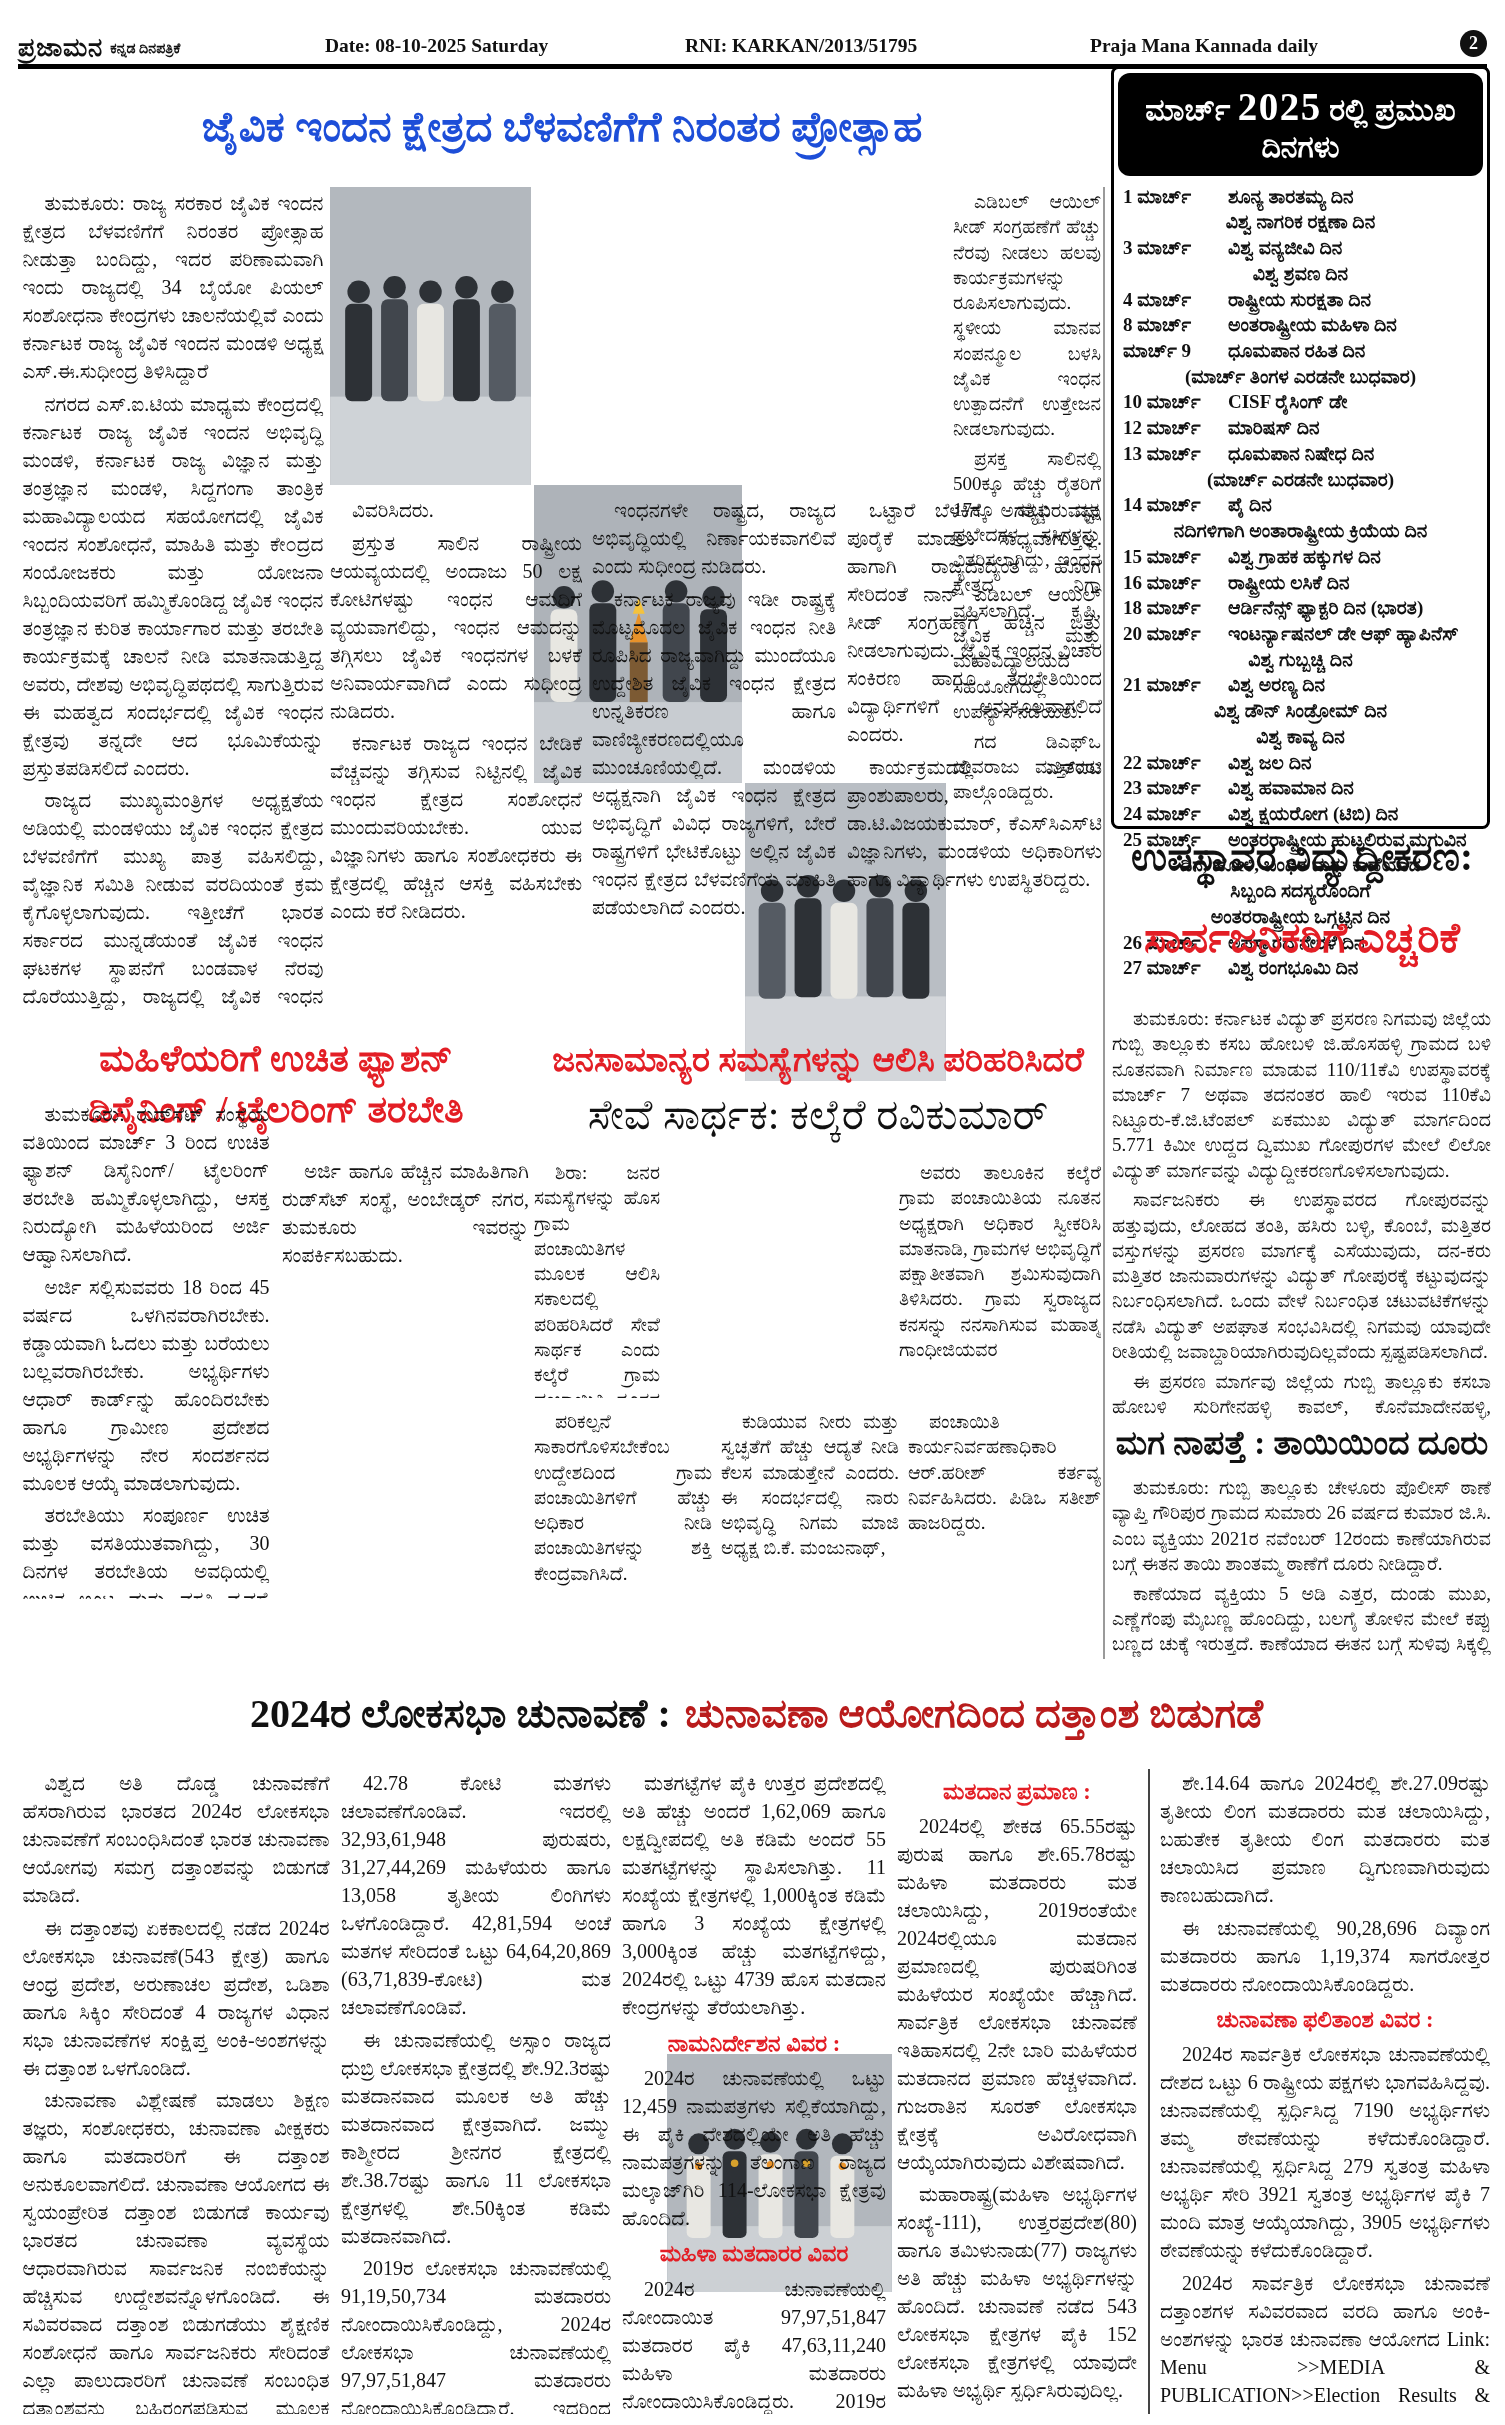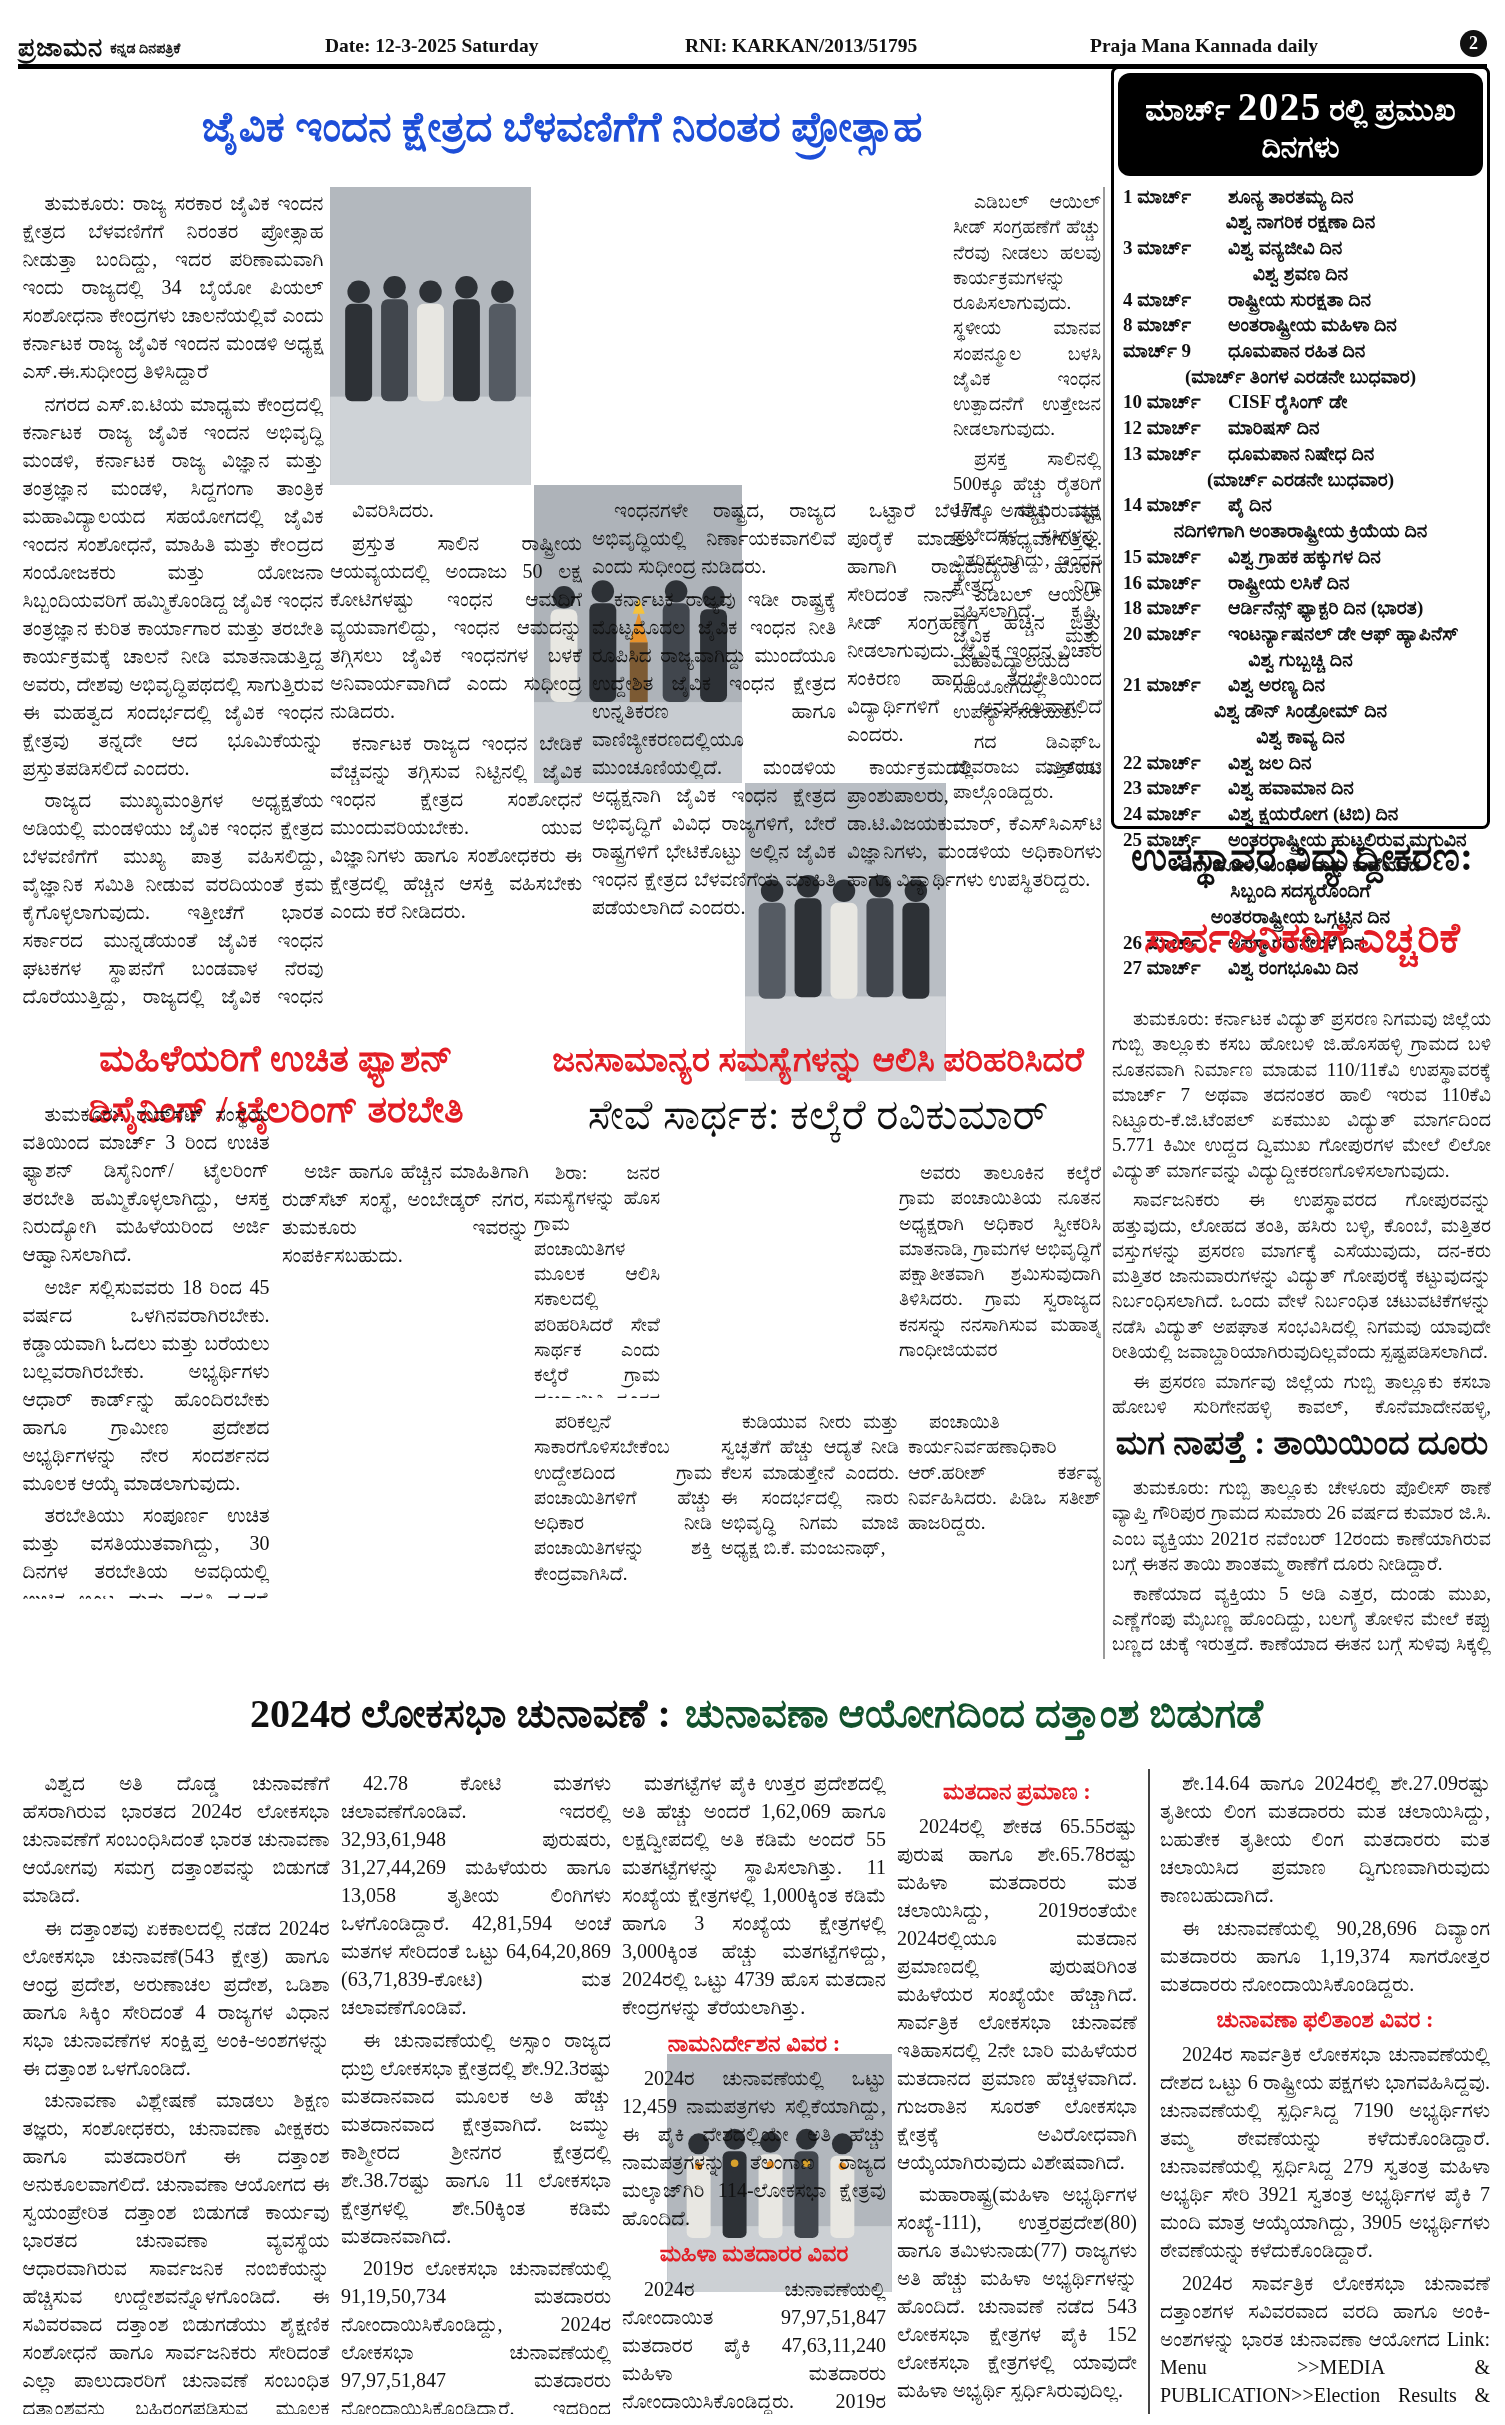--- a/index.html
+++ b/index.html
@@ -50,30 +50,30 @@
   .miss-body{left:1112px;top:1475px;width:379px;height:184px;}
   .vrule-right{left:1103px;top:187px;width:1.5px;height:1472px;background:#9a9a9a;}
   
   .women-h1{left:22.5px;top:1040px;width:507px;text-align:center;font-size:37px;font-weight:bold;color:#e31e25;line-height:1.05;}
   .women-h2{left:22.5px;top:1091px;width:507px;text-align:center;font-size:37px;font-weight:bold;color:#e31e25;line-height:1.05;}
   .serv-h1{left:534px;top:1042px;width:568px;text-align:center;font-size:34px;font-weight:bold;color:#e31e25;line-height:1.05;}
   .serv-h2{left:534px;top:1093px;width:568px;text-align:center;font-size:42px;font-weight:normal;color:#111;line-height:1.05;}
   
   .elec-hl{left:22.5px;top:1673px;width:1468px;height:82px;display:flex;align-items:center;justify-content:center;
     font-size:40px;font-weight:bold;line-height:1;white-space:nowrap;}
-  .elec-hl .red{color:#14532d;margin-left:14px;}
+  .elec-hl .red{color:#b91c1c;margin-left:14px;}
   .vrule-bottom{left:1148px;top:1769px;width:1.5px;height:645px;background:#444;}
 </style>
 </head>
 <body>
 
 <div class="abs header">
   <span class="logo">ಪ್ರಜಾಮನ</span>
   <span class="logo-sub">ಕನ್ನಡ ದಿನಪತ್ರಿಕೆ</span>
-  <span class="hmeta hdate">Date: 12-3-2025 Saturday</span>
+  <span class="hmeta hdate">Date: 08-10-2025 Saturday</span>
   <span class="hmeta hrni">RNI: KARKAN/2013/51795</span>
   <span class="hmeta hpaper">Praja Mana Kannada daily</span>
   <span class="pagenum">2</span>
 </div>
 <div class="abs headrule"></div>
 
 <div class="abs lead-hl">ಜೈವಿಕ ಇಂದನ ಕ್ಷೇತ್ರದ ಬೆಳವಣಿಗೆಗೆ ನಿರಂತರ ಪ್ರೋತ್ಸಾಹ</div>
 
 <div class="abs photo" style="left:330px;top:187px;width:201px;height:298px;">
   <svg width="201" height="298" xmlns="http://www.w3.org/2000/svg" viewBox="0 0 268 398">

